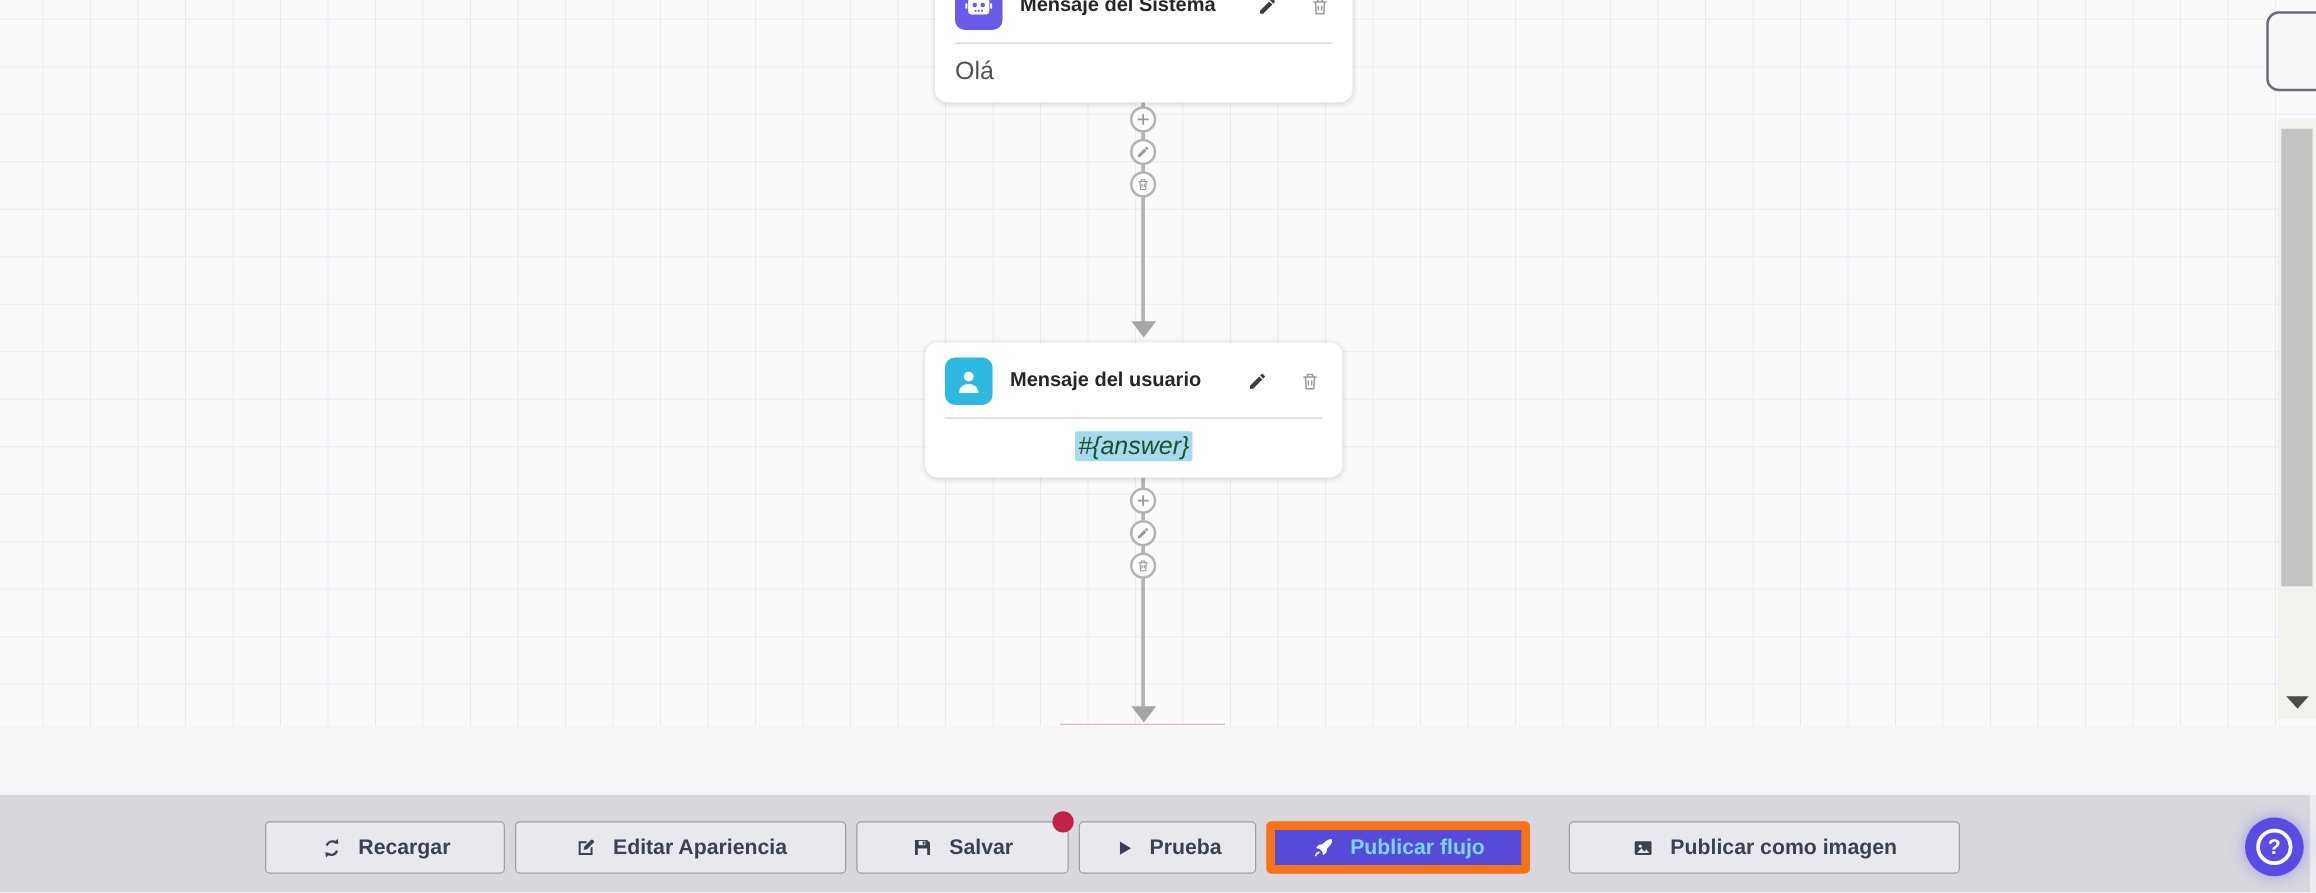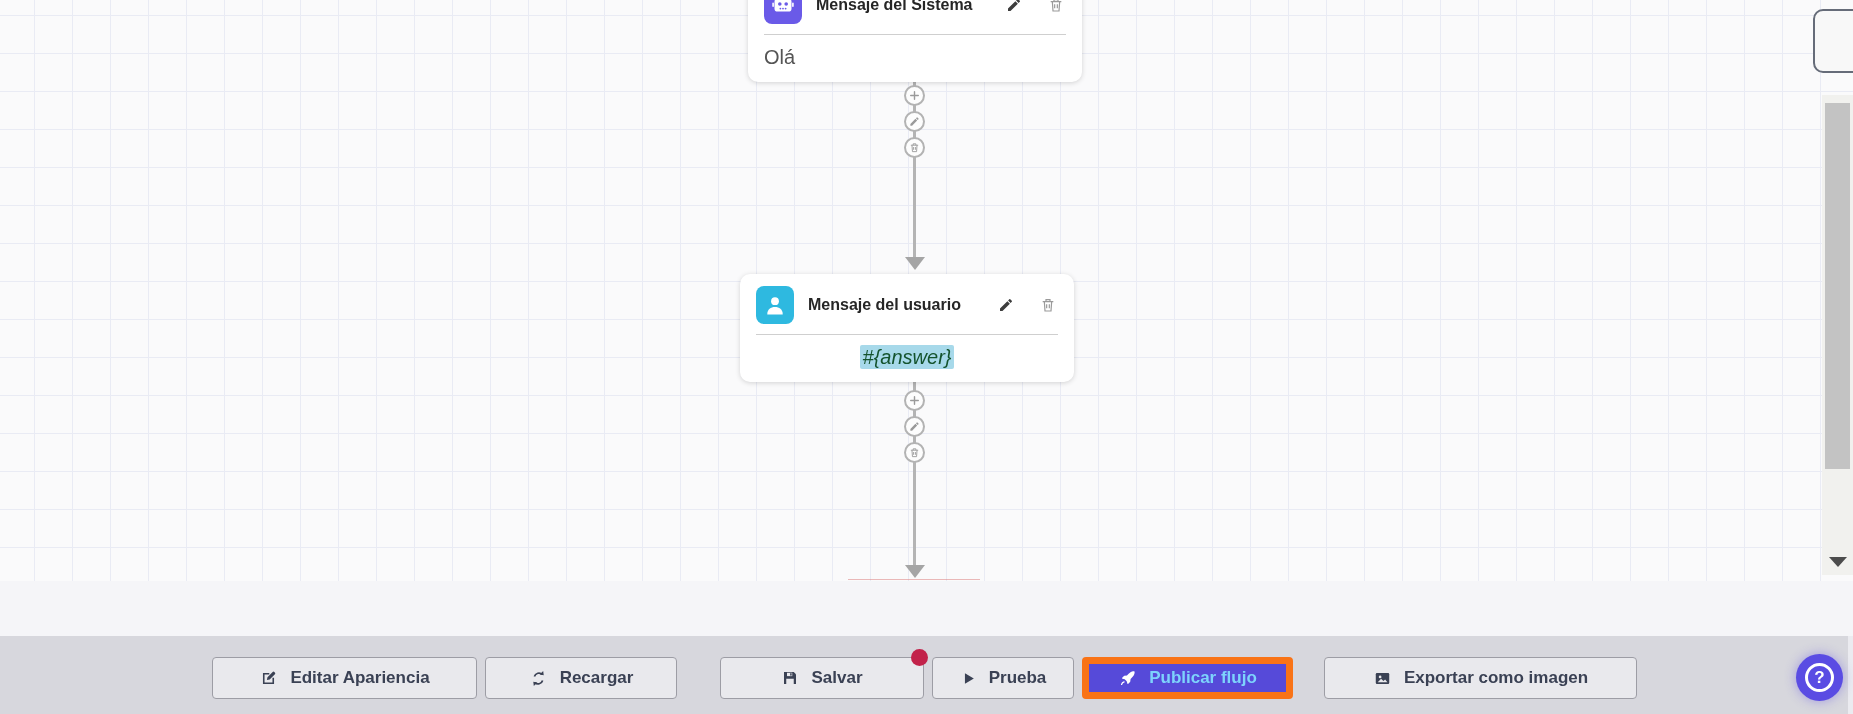--- a/index.html
+++ b/index.html
@@ -78,21 +78,21 @@
   .tb-btn {
     height:42px; border:1px solid #9d9da5; border-radius:4px; background:#e9e9ed;
     color:#3A4154; font-family:"Liberation Sans", sans-serif; font-size:17px; font-weight:600;
     display:flex; align-items:center; justify-content:center; gap:12px;
     cursor:pointer; position:relative;
   }
   .tb-btn .ticon { display:flex; align-items:center; }
   .tb-btn.primary { background:#564AD9; border:7px solid #f97316; color:#7dd3fc; font-weight:700; }
   .w-editar   { width:265px; }
   .w-recargar { width:192px; }
-  .w-salvar   { width:204px;margin-left:35px; }
+  .w-salvar   { width:170px; }
   .w-prueba   { width:142px; }
   .w-publicar { width:211px; }
   .w-exportar { width:313px; margin-left:23px; }
   .badge-dot {
     position:absolute; top:-9px; right:-5px; width:17px; height:17px;
     border-radius:50%; background:#C2224A;
   }
 
   .help-fab {
     position:absolute; left:1796px; top:654px; width:47px; height:47px; border-radius:50%;
@@ -215,42 +215,42 @@
   <div class="scroll-track">
     <div class="scroll-thumb"></div>
     <div class="scroll-down"></div>
   </div>
 
   <div class="bottom-strip"></div>
 
   <div class="toolbar">
     <div class="toolbar-buttons">
 
-      <button class="tb-btn w-editar">
-        <span class="ticon">
-          <svg width="19" height="19" viewBox="0 0 24 24" fill="currentColor">
-            <path d="M5 5h8v2H7v10h10v-6h2v8H5V5z"></path>
-            <path d="M20.2 4.6l-.8-.8a1.5 1.5 0 0 0-2.12 0l-6.6 6.6-.72 3.54 3.54-.72 6.6-6.6a1.5 1.5 0 0 0 .1-2.02z"></path>
-          </svg>
-        </span>
-        <span>Editar Apariencia</span>
-      </button>
-
       <button class="tb-btn w-recargar">
         <span class="ticon">
           <svg width="19" height="19" viewBox="0 0 24 24" fill="none" stroke="currentColor" stroke-width="2.2">
             <path d="M6.8 9.5a6 6 0 0 1 10-2.6"></path>
             <polygon points="17.9,2.6 18.6,7.8 13.5,6.9" fill="currentColor" stroke="none"></polygon>
             <path d="M17.2 14.5a6 6 0 0 1-10 2.6"></path>
             <polygon points="6.1,21.4 5.4,16.2 10.5,17.1" fill="currentColor" stroke="none"></polygon>
           </svg>
         </span>
         <span>Recargar</span>
       </button>
 
+      <button class="tb-btn w-editar">
+        <span class="ticon">
+          <svg width="19" height="19" viewBox="0 0 24 24" fill="currentColor">
+            <path d="M5 5h8v2H7v10h10v-6h2v8H5V5z"></path>
+            <path d="M20.2 4.6l-.8-.8a1.5 1.5 0 0 0-2.12 0l-6.6 6.6-.72 3.54 3.54-.72 6.6-6.6a1.5 1.5 0 0 0 .1-2.02z"></path>
+          </svg>
+        </span>
+        <span>Editar Apariencia</span>
+      </button>
+
       <button class="tb-btn w-salvar">
         <span class="ticon">
           <svg width="18" height="18" viewBox="0 0 24 24">
             <path fill="currentColor" d="M4 4h13l3 3v13H4z"></path>
             <rect x="8" y="5" width="7" height="4.5" fill="#e9e9ed"></rect>
             <rect x="12.2" y="5.6" width="2" height="3.2" fill="currentColor"></rect>
             <rect x="7" y="13" width="10" height="7" fill="#e9e9ed"></rect>
           </svg>
         </span>
         <span>Salvar</span>
@@ -277,21 +277,21 @@
       </button>
 
       <button class="tb-btn w-exportar">
         <span class="ticon">
           <svg width="19" height="19" viewBox="0 0 24 24">
             <rect x="3.5" y="5" width="17" height="14" rx="1.5" fill="currentColor"></rect>
             <circle cx="9" cy="10" r="1.7" fill="#e9e9ed"></circle>
             <polygon points="6,16.8 10.2,12.2 13.2,15.3 15.3,13.2 18.2,16.8" fill="#e9e9ed"></polygon>
           </svg>
         </span>
-        <span>Exportar como imagen</span>
+        <span>Publicar como imagen</span>
       </button>
 
     </div>
 
     <div class="toolbar-right-strip"></div>
   </div>
 
   <button class="help-fab">
     <span class="help-ring">?</span>
   </button>

